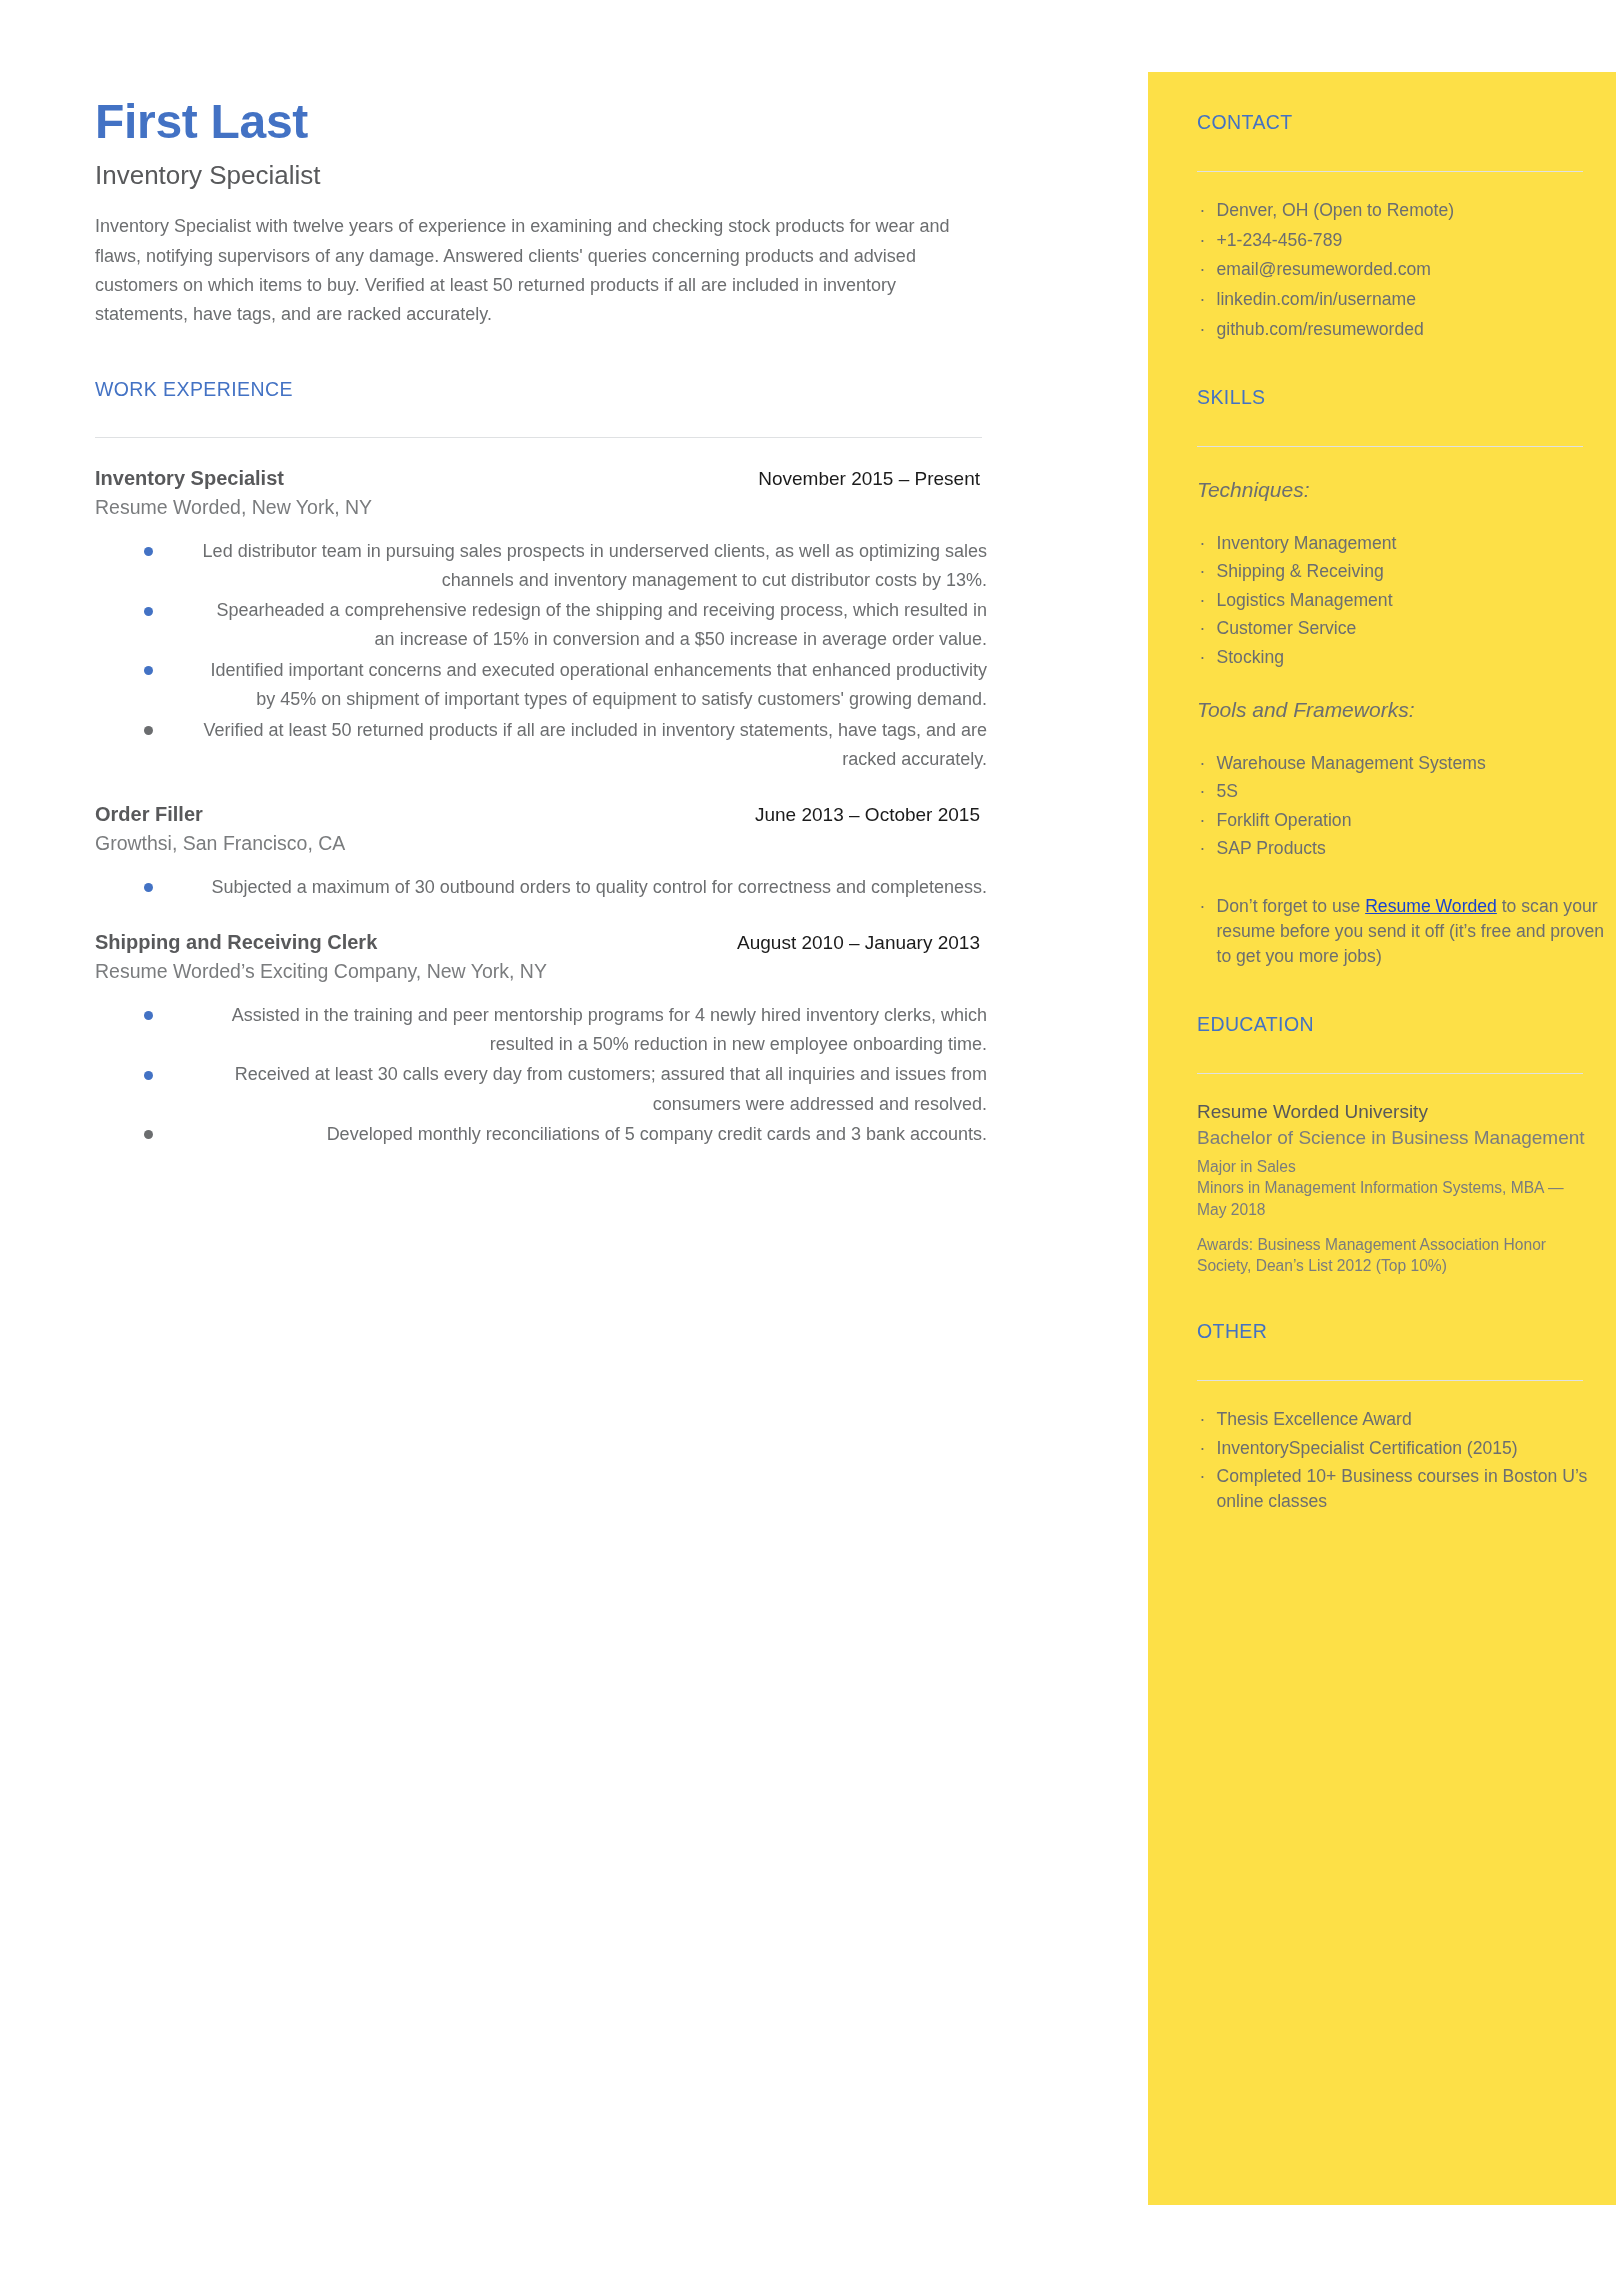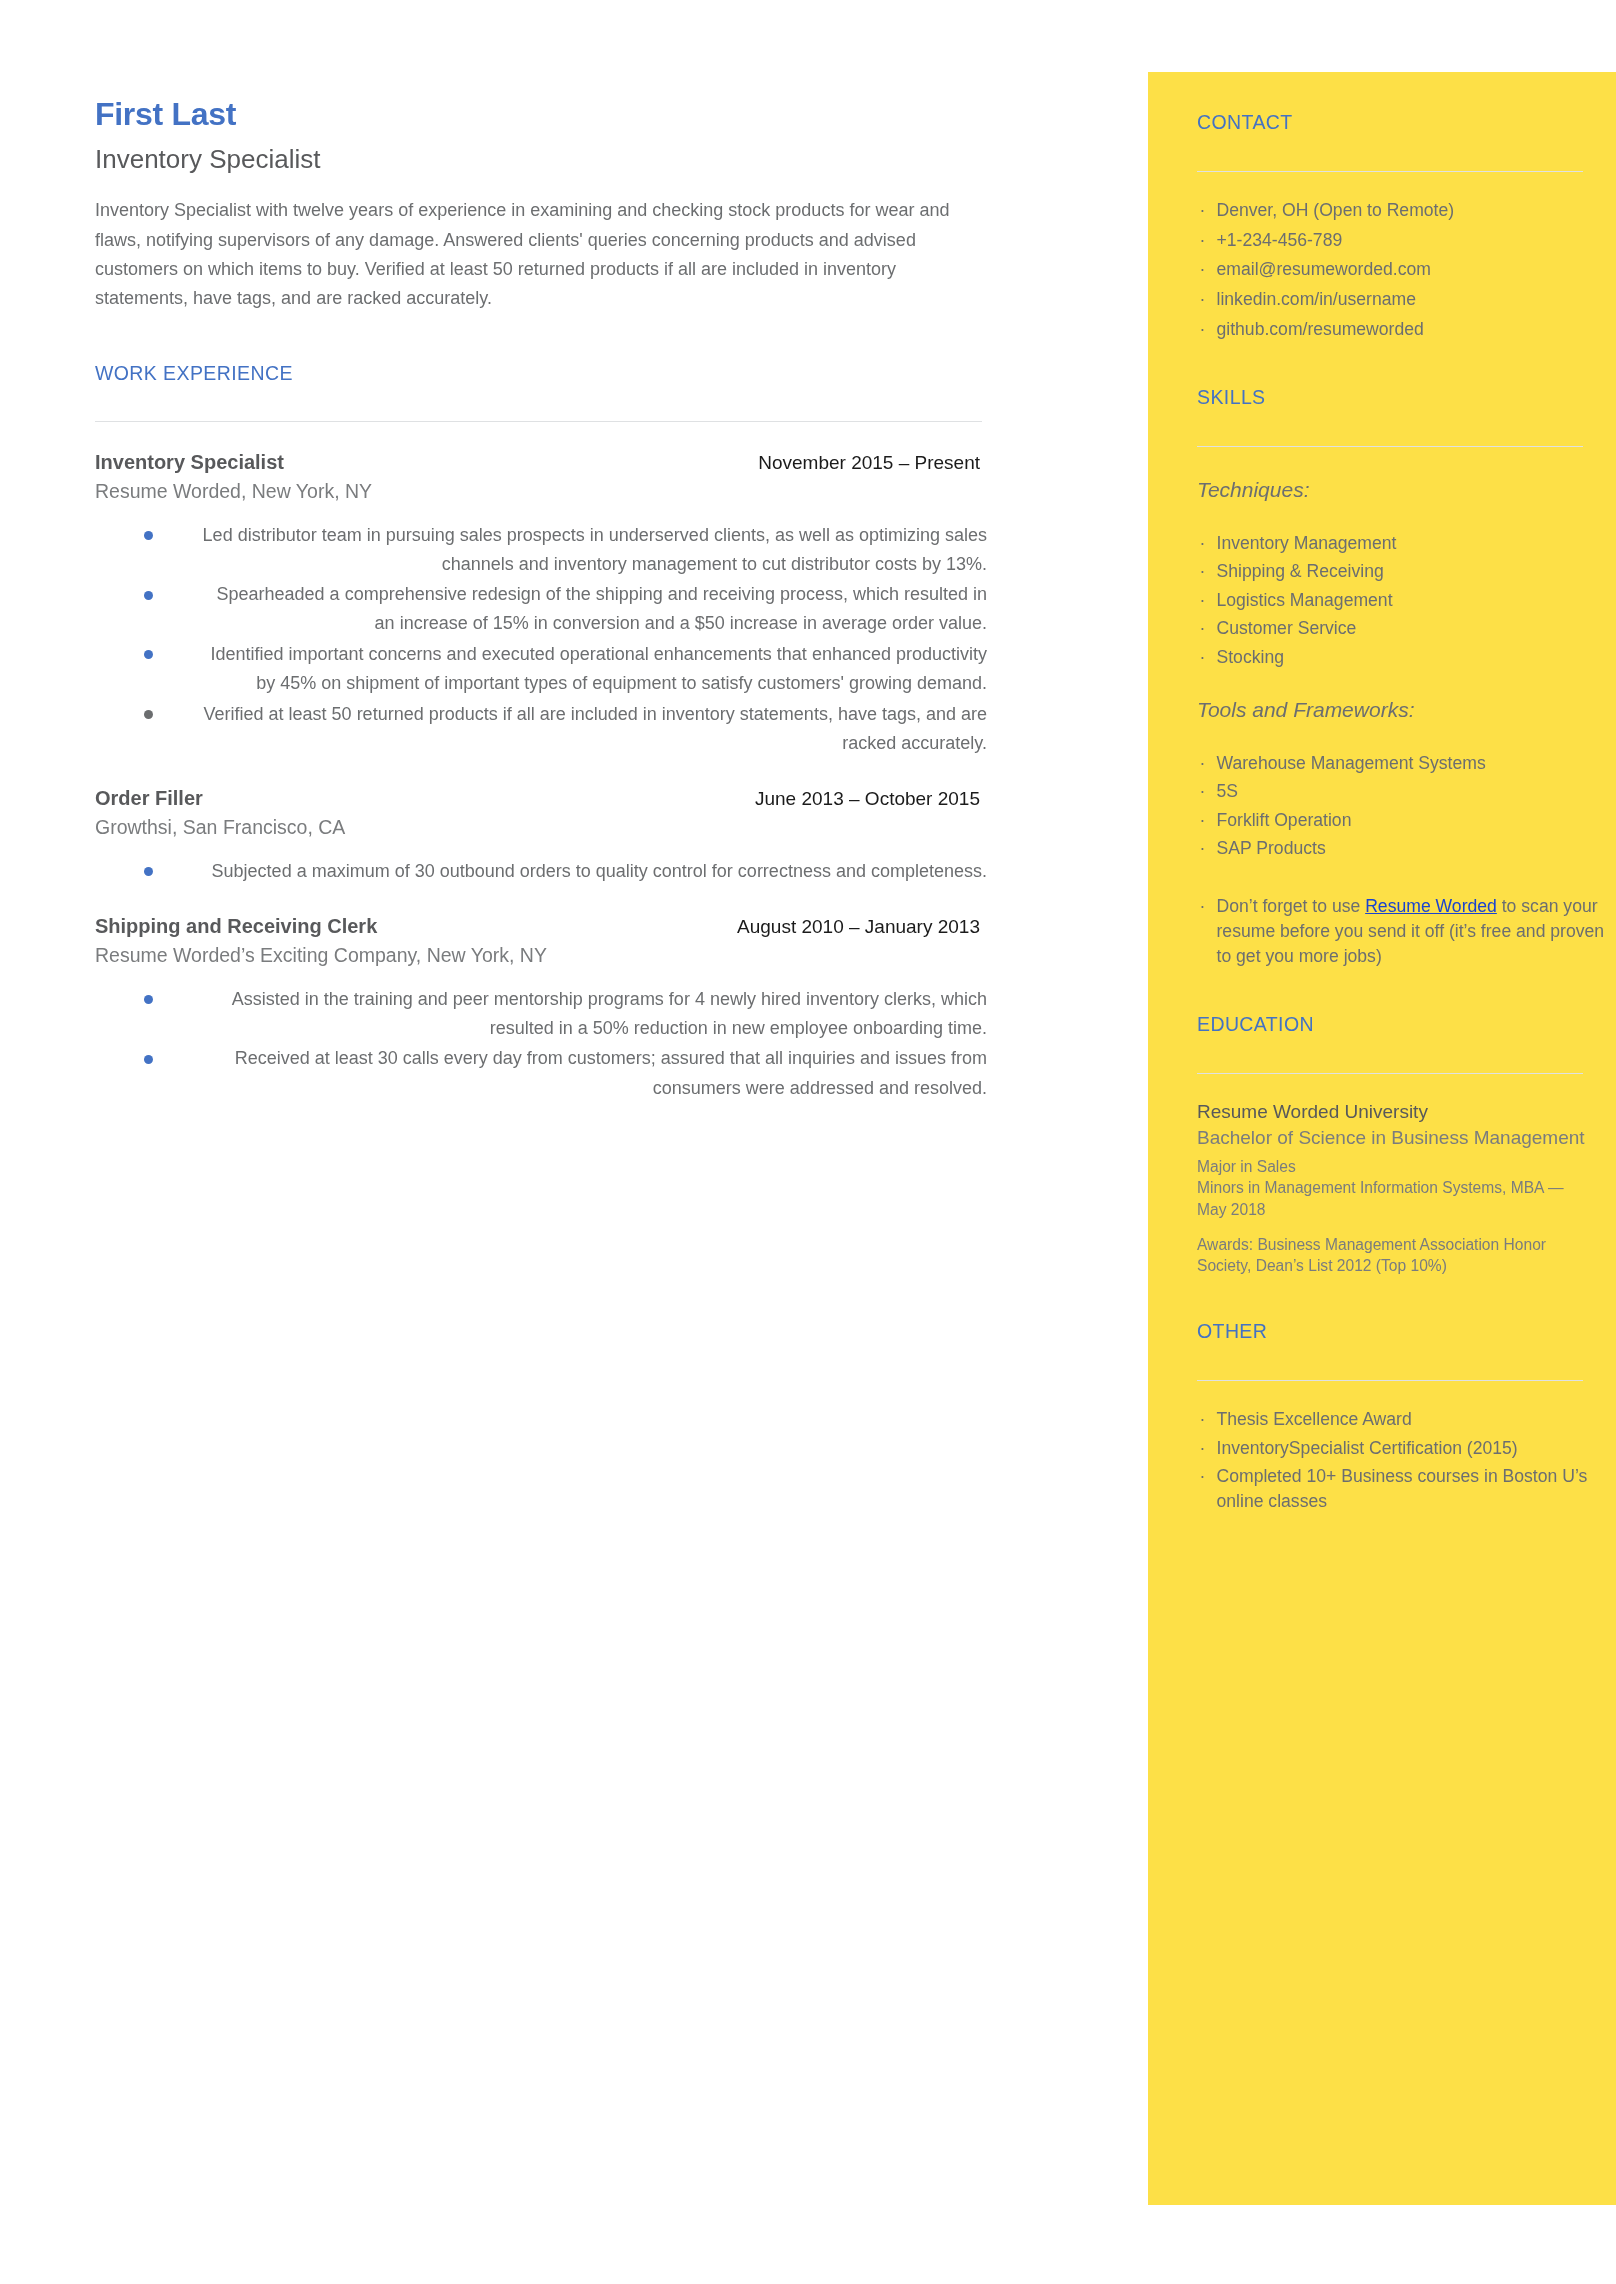--- a/index.html
+++ b/index.html
@@ -37,21 +37,21 @@
 
   
   .main {
     position: absolute;
     left: 95px;
     top: 98px;
     width: 892px;
   }
 
   .name {
-    font-size: 32px;
+    font-size: 48px;
     font-weight: bold;
     color: #4372c4;
     letter-spacing: -0.3px;
     line-height: 1.0;
     margin: 0 0 14.3px 0;
   }
   .headline {
     font-size: 26px;
     color: #58595b;
     font-weight: 400;
@@ -335,19 +335,20 @@
 
     <div class="job">
       <div class="job-headrow">
         <div class="job-title">Shipping and Receiving Clerk</div>
         <div class="job-dates">August 2010 – January 2013</div>
       </div>
       <div class="job-company">Resume Worded’s Exciting Company, New York, NY</div>
       <ul class="bullets">
         <li><span class="dot"></span><span>Assisted in the training and peer mentorship programs for 4 newly hired inventory clerks, which resulted in a 50% reduction in new employee onboarding time.</span></li>
         <li><span class="dot"></span><span>Received at least 30 calls every day from customers; assured that all inquiries and issues from consumers were addressed and resolved.</span></li>
+        <li class="gray"><span class="dot"></span><span>Developed monthly reconciliations of 5 company credit cards and 3 bank accounts.</span></li>
       </ul>
     </div>
 
   </main>
 
 </div>
 
 
 </body></html>

